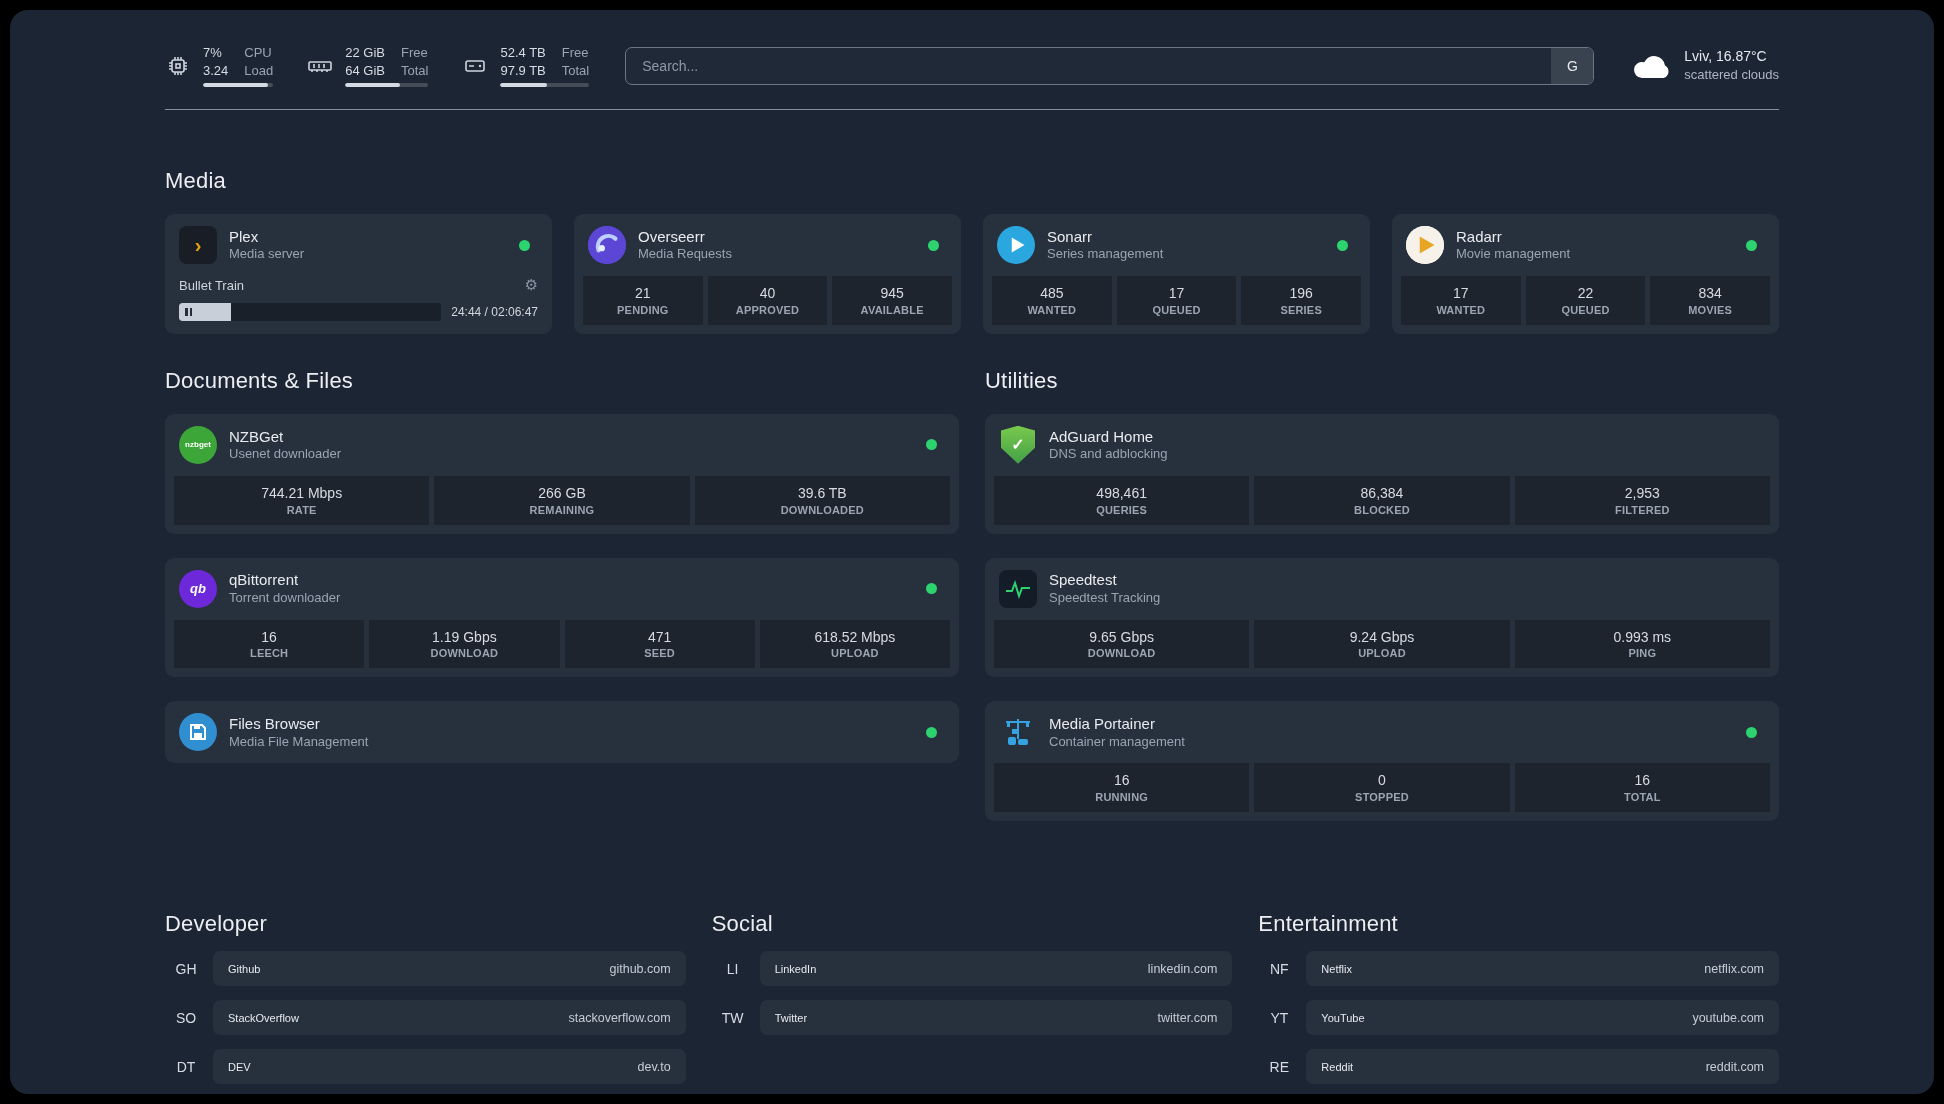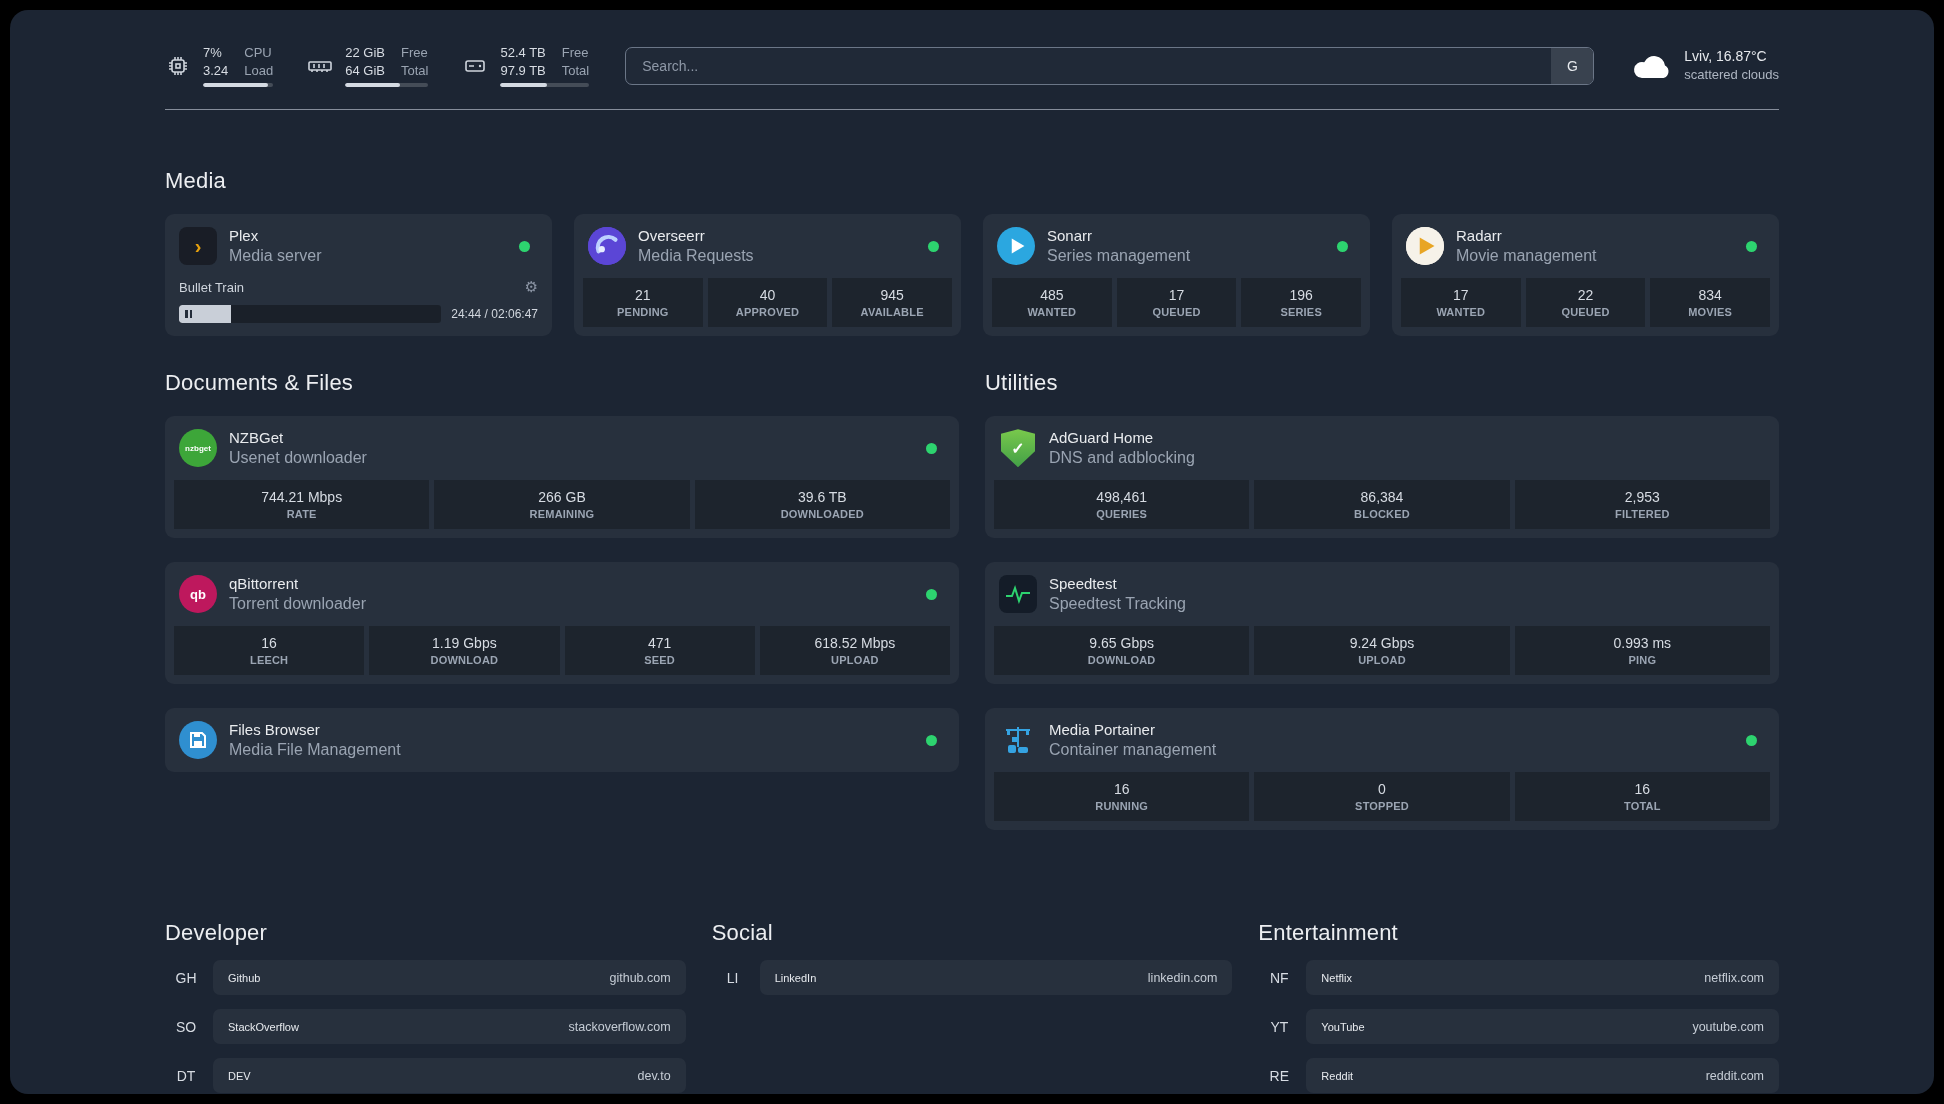--- a/index.html
+++ b/index.html
@@ -37,21 +37,21 @@
   
   .section-title { font-size:22px; font-weight:500; color:#eceef1; letter-spacing:.2px; }
   .media-section { margin-top:58px; }
   .media-grid { display:grid; grid-template-columns:repeat(4,1fr); gap:22px; margin-top:20px; }
 
   .card { background:rgba(255,255,255,.05); border-radius:9px; padding:9px; display:flex; flex-direction:column; gap:9px; cursor:pointer; }
   .card-header { display:flex; align-items:center; gap:12px; padding:3px 5px; }
   .svc-icon { width:38px; height:38px; flex:none; display:flex; align-items:center; justify-content:center; border-radius:9px; }
   .svc-meta { display:flex; flex-direction:column; line-height:1.3; }
   .svc-name { font-size:15px; color:#e9ebee; }
-  .svc-sub { font-size:16px; color:#9aa4b2; }
+  .svc-sub { font-size:13px; color:#9aa4b2; }
   .status-dot { margin-left:auto; margin-right:8px; width:11px; height:11px; border-radius:50%; background:#2dd36f; flex:none; }
 
   .stats { display:flex; gap:5px; margin-top:auto; }
   .stat { flex:1; background:rgba(0,0,0,.25); border-radius:0; padding:8px 4px 7px; text-align:center; line-height:1.35; }
   .stat-value { font-size:14px; color:#d7dce3; }
   .stat-label { font-size:11px; font-weight:700; color:#9ba5b3; letter-spacing:.2px; }
 
   
   .np-row { display:flex; align-items:center; justify-content:space-between; padding:0 5px; }
   .np-title { font-size:13px; color:#cfd5dd; }
@@ -75,21 +75,21 @@
   .bm-abbr { width:42px; text-align:center; font-size:14px; color:#d7dce3; flex:none; }
   .bm-pill { flex:1; display:flex; align-items:center; justify-content:space-between; background:rgba(255,255,255,.05); border-radius:7px; height:35px; padding:0 15px; cursor:pointer; }
   .bm-name { font-size:11px; color:#e7eaee; }
   .bm-url { font-size:12.5px; color:#c6cdd6; }
 
   
   .icon-plex { background:#191d26; border-radius:8px; color:#e5a00d; font-size:20px; font-weight:700; }
   .icon-circle { border-radius:50%; }
   .icon-overseerr { background:#5b46d6; }
   .icon-nzbget { background:#3da639; color:#fff; font-size:8px; font-weight:700; }
-  .icon-qbittorrent { background:#be185d; color:#fff; font-size:13px; font-weight:700; }
+  .icon-qbittorrent { background:#6d28d9; color:#fff; font-size:13px; font-weight:700;font-style:italic; }
   .icon-filebrowser { background:#2f8fd0; }
   .icon-shield { width:34px; height:38px; background:linear-gradient(180deg,#79c94c,#43a047); clip-path:polygon(50% 0%,100% 12%,100% 58%,50% 100%,0% 58%,0% 12%); display:flex; align-items:center; justify-content:center; color:#fff; font-size:16px; font-weight:700; }
   .icon-speedtest { background:#141c28; border-radius:8px; }
   .icon-radarr { background:#f6f2e9; }
 </style>
 </head>
 <body>
 
 <div class="frame">
 <div class="content">
@@ -526,20 +526,27 @@
 
     <div class="bm-col">
       <h2 class="section-title">Social</h2>
       <div class="bm-item">
         <span class="bm-abbr">LI</span>
         <div class="bm-pill">
           <span class="bm-name">LinkedIn</span>
           <span class="bm-url">linkedin.com</span>
         </div>
       </div>
+      <div class="bm-item">
+        <span class="bm-abbr">TW</span>
+        <div class="bm-pill">
+          <span class="bm-name">Twitter</span>
+          <span class="bm-url">twitter.com</span>
+        </div>
+      </div>
     </div>
 
     <div class="bm-col">
       <h2 class="section-title">Entertainment</h2>
       <div class="bm-item">
         <span class="bm-abbr">NF</span>
         <div class="bm-pill">
           <span class="bm-name">Netflix</span>
           <span class="bm-url">netflix.com</span>
         </div>

